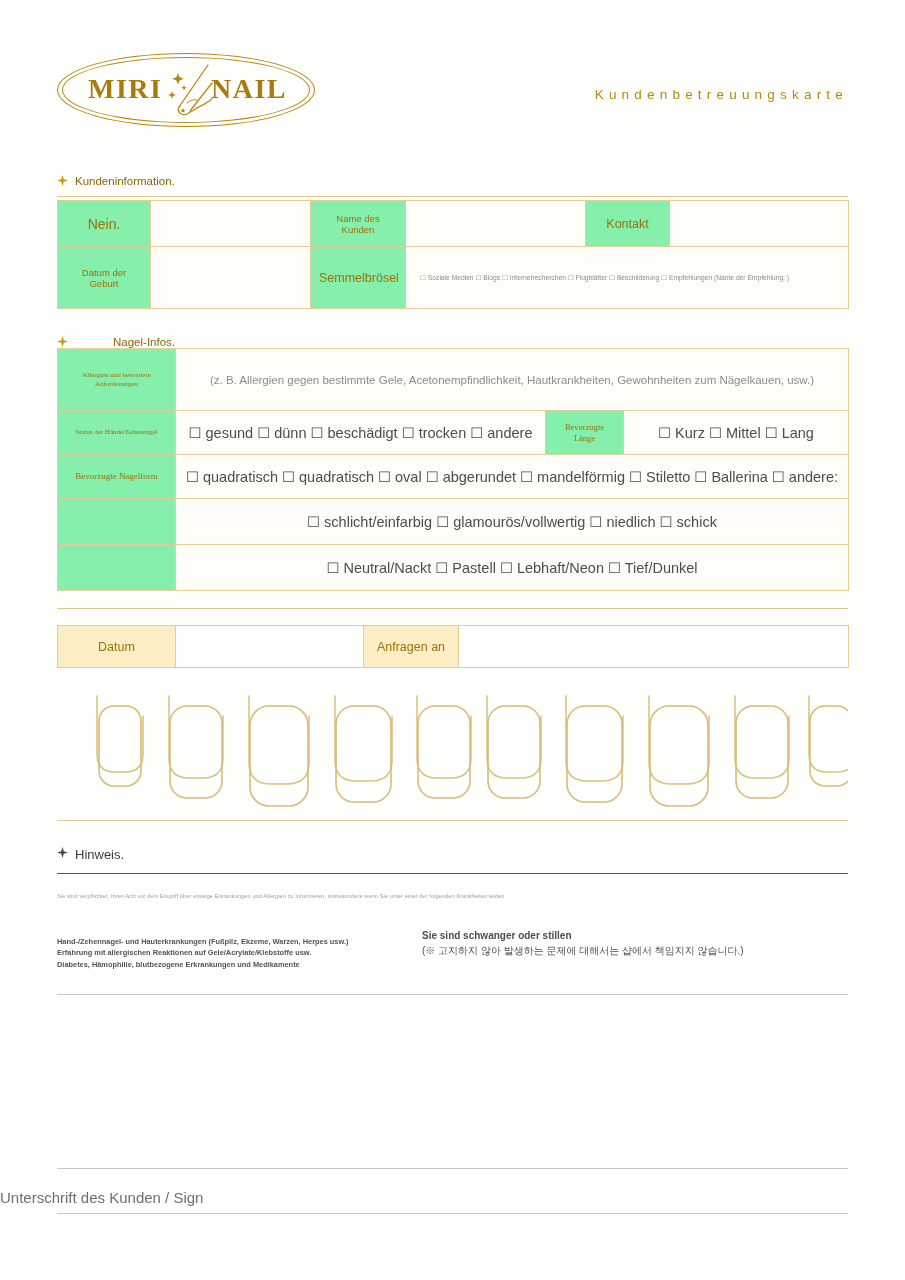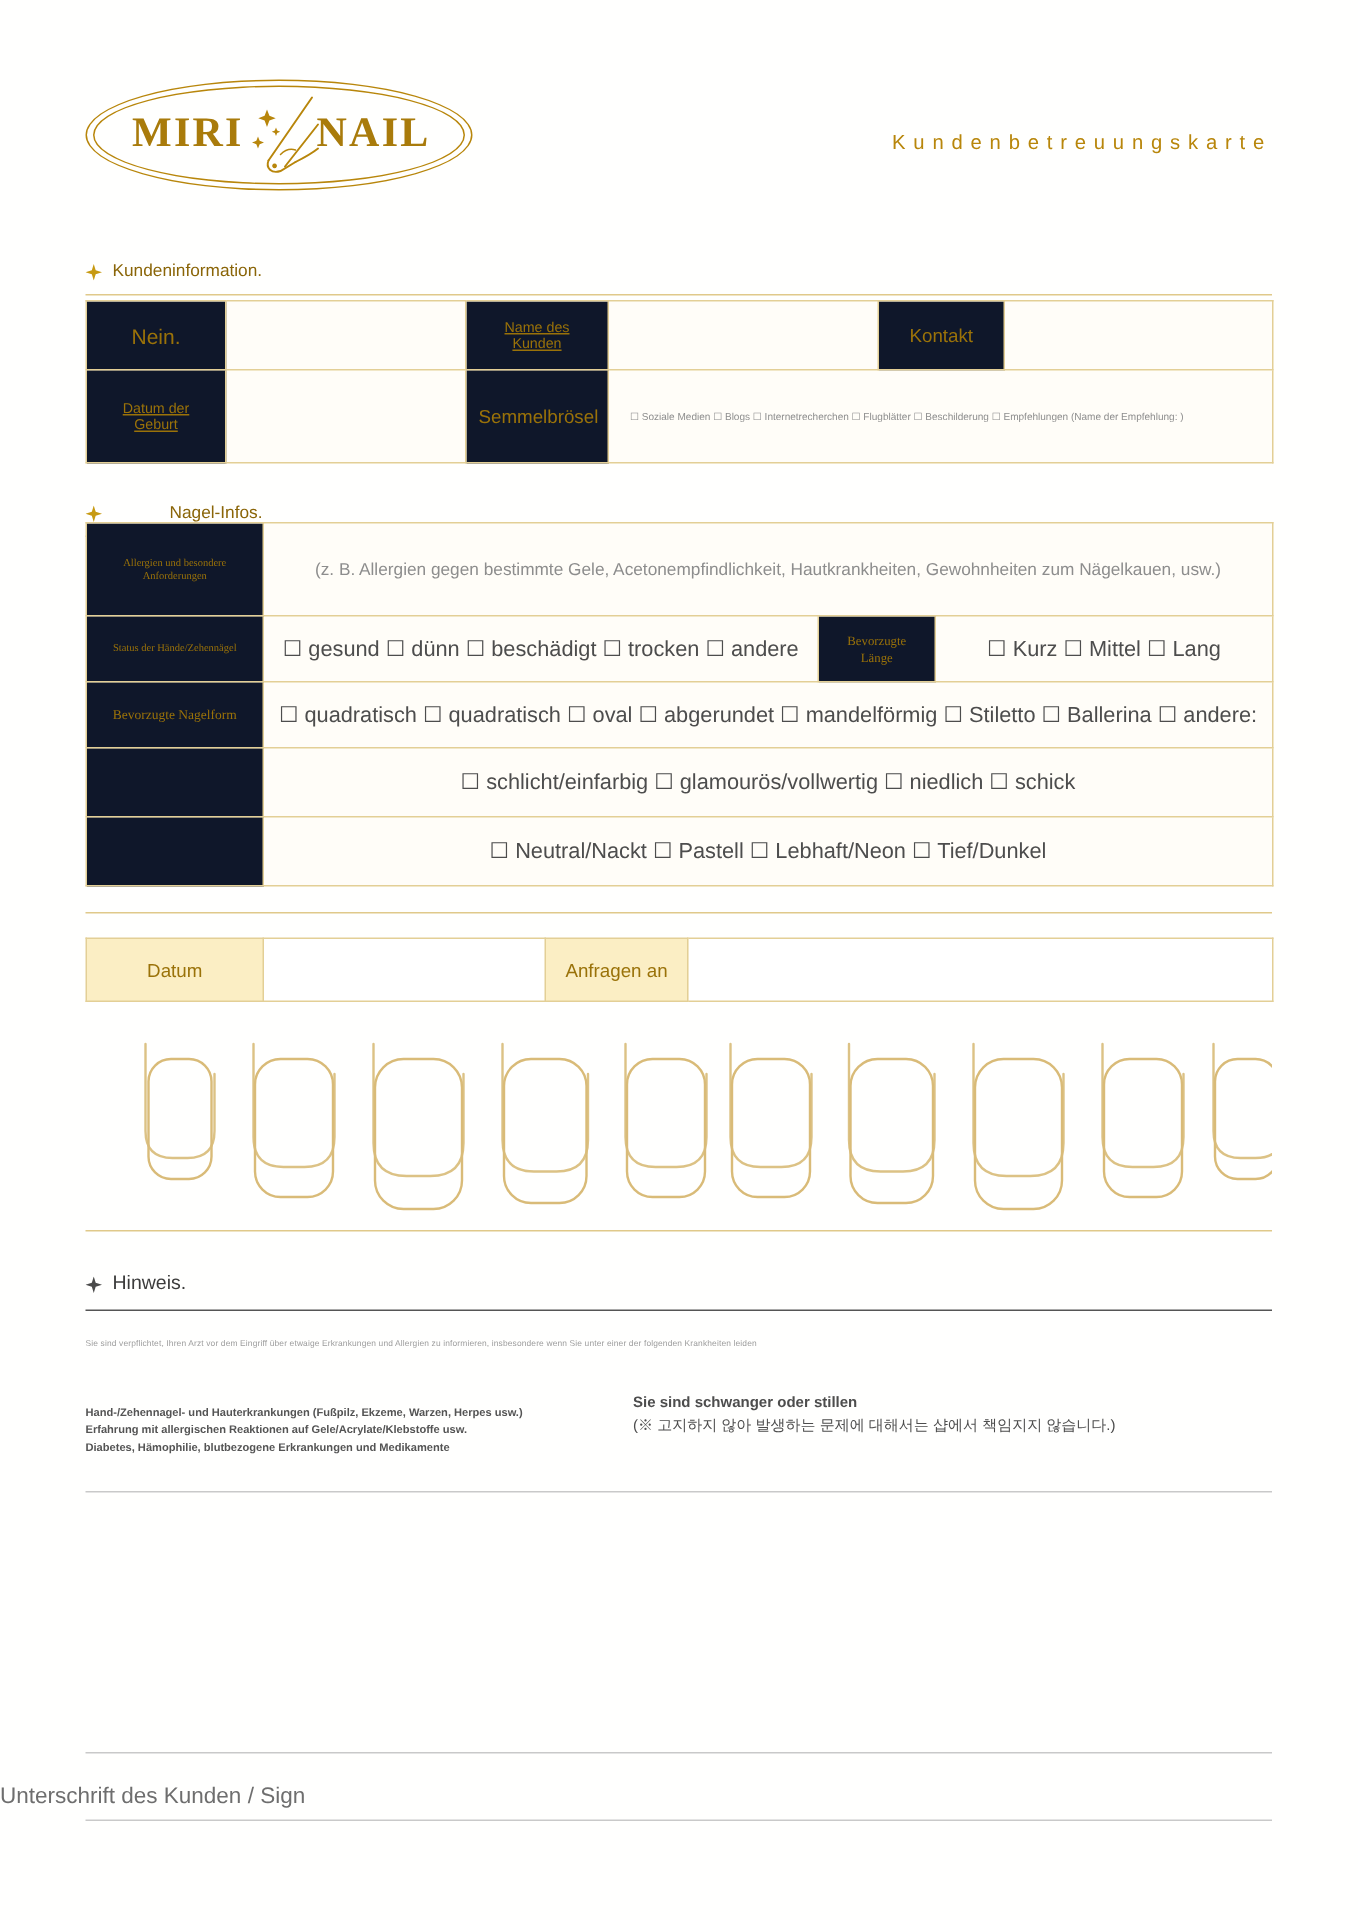--- a/index.html
+++ b/index.html
@@ -70,21 +70,21 @@
     font-size: 13.5px;
     letter-spacing: 5.2px;
     color: #b8860b;
     font-family: "Liberation Sans", sans-serif;
   }
 
   
   .section-head {
     position: absolute;
     display: flex;
-    align-items: flex-end;
+    align-items: flex-start;
     gap: 7px;
     font-size: 11.5px;
     color: #8a6508;
   }
   .section-head.dark { color: #3c3c3c; font-size: 13px; }
   .spark {
     width: 11px;
     height: 11px;
     display: inline-block;
     flex: 0 0 auto;
@@ -107,33 +107,33 @@
     table-layout: fixed;
     font-family: "Liberation Sans", sans-serif;
   }
   table.grid td {
     border: 1px solid #e3cf96;
     padding: 0 8px;
     vertical-align: middle;
     box-sizing: border-box;
   }
   td.lbl {
-    background: #0f172a;
+    background: #86efac;
     color: #9a7209;
     text-align: center;
   }
   td.lbl.lbl-deep { background: #fbeec4; }
   td.val {
     background: #fffdf8;
   }
   td.val.plain { background: #ffffff; }
 
   .lbl-lg { font-size: 14px; }
   .lbl-md { font-size: 12.5px; }
-  .lbl-sm { font-size: 9.5px; text-decoration: underline; }
+  .lbl-sm { font-size: 9.5px; }
   .lbl-xs { font-size: 7px; line-height: 1.25; font-family: Liberation Serif, serif; }
 
   .opts {
     text-align: center;
     font-size: 14.5px;
     color: #4d4d4d;
     white-space: nowrap;
   }
   .opts.small {
     font-size: 6.7px;

